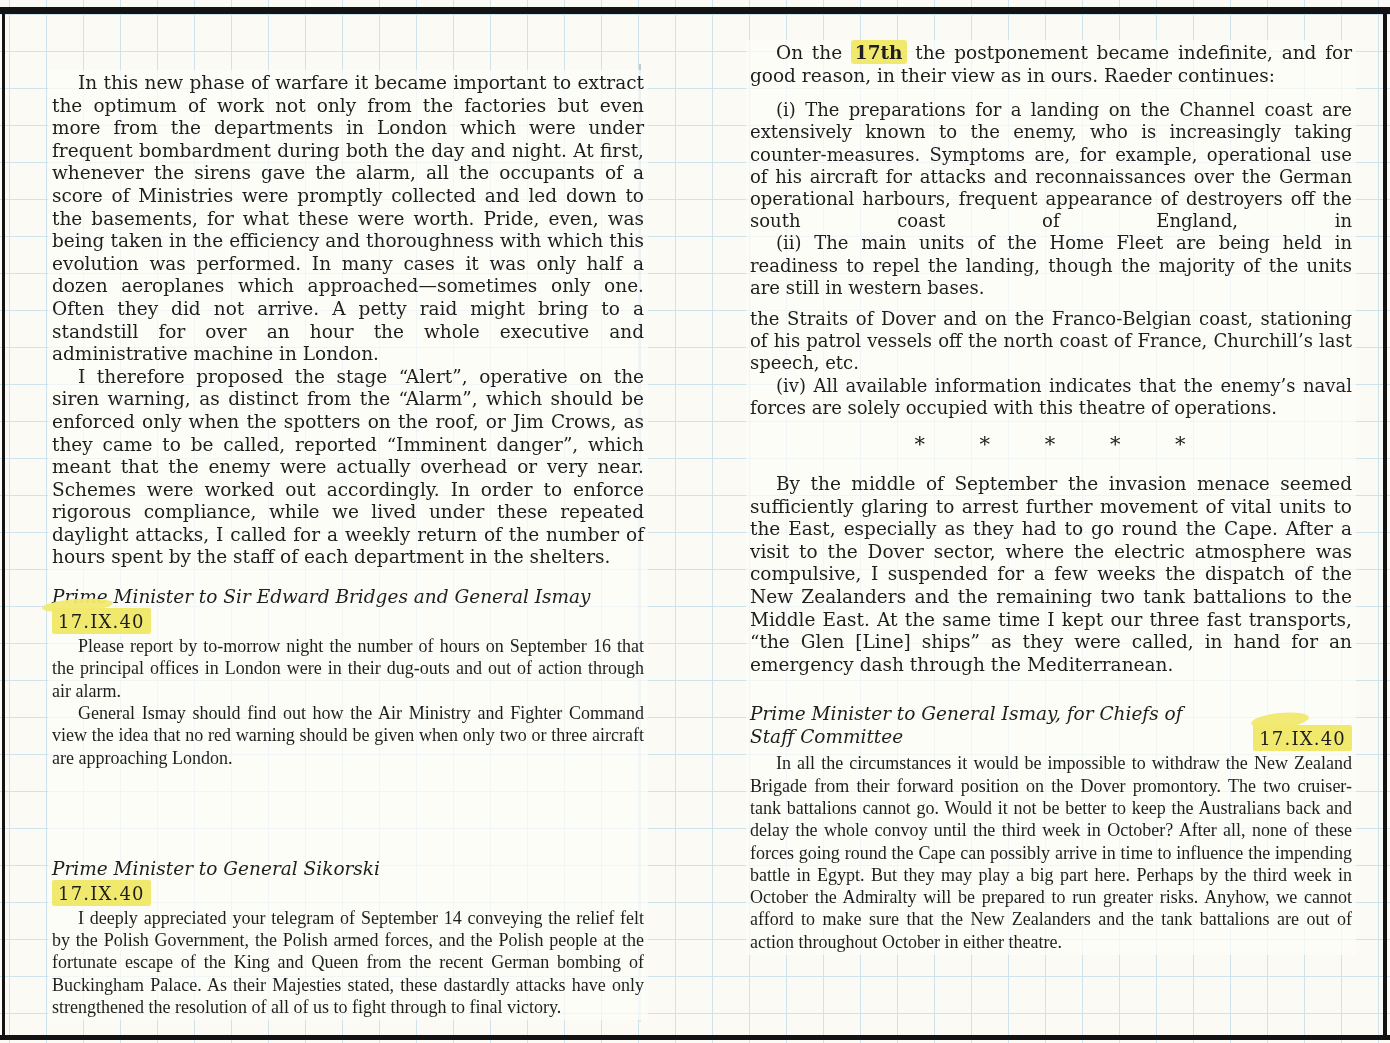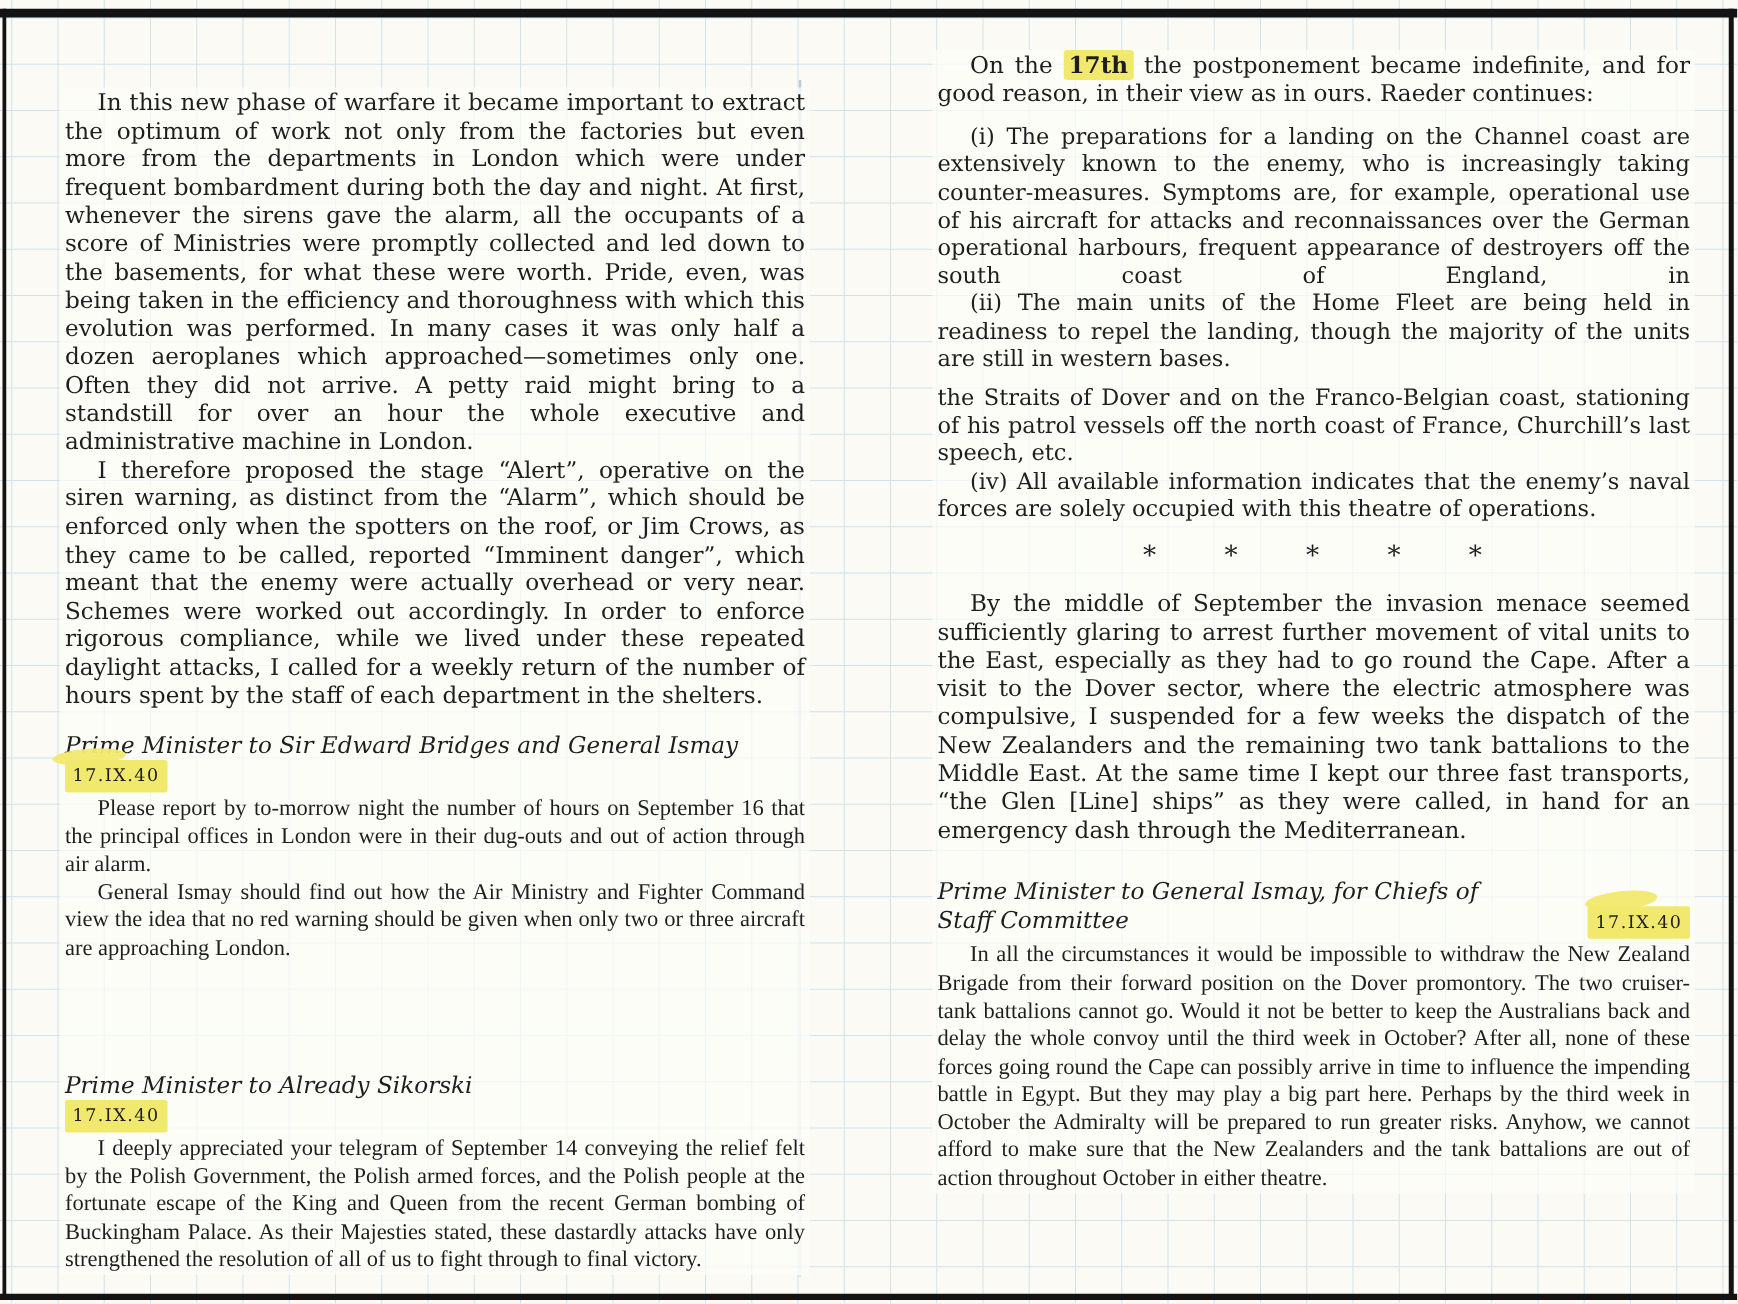--- a/index.html
+++ b/index.html
@@ -40,21 +40,21 @@
   .force-justify { text-align-last:justify; }
   .stars { margin-top:13px; text-align:center; font-size:21px; letter-spacing:2px; word-spacing:44px; }
   .after-stars { margin-top:17px; }
   .minute-header {
     display:flex; justify-content:space-between; align-items:baseline;
     font-style:italic; font-size:18.5px; line-height:23px; margin-top:16px; margin-bottom:1px;flex-direction:column;
   }
   .mh-2 { margin-top:88px; }
   .mh-right { display:block; margin-top:26px; }
   .mh-line2 { display:flex; justify-content:space-between; align-items:flex-start; }
-  .date { font-style:normal; font-size:14px; letter-spacing:1.2px; }
+  .date { font-style:normal; font-size:18px; letter-spacing:1.2px; }
   .hl {
     background:var(--highlight, #f1e96d);
     padding:2px 4px 1px;
     border-radius:3px;
     font-weight:bold;
   }
   .hl-date {
     background:var(--highlight, #f1e96d);
     padding:2px 6px 1px; position:relative; border-radius:2px;
   }
@@ -81,21 +81,21 @@
     <p class="body indent">I therefore proposed the stage “Alert”, operative on the siren warning, as distinct from the “Alarm”, which should be enforced only when the spotters on the roof, or Jim Crows, as they came to be called, reported “Imminent danger”, which meant that the enemy were actually overhead or very near.  Schemes were worked out accordingly.  In order to enforce rigorous compliance, while we lived under these repeated daylight attacks, I called for a weekly return of the number of hours spent by the staff of each department in the shelters.</p>
 
     <div class="minute-header">
       <span class="mh-title">Prime Minister to Sir Edward Bridges and General Ismay</span>
       <span class="date hl-date blob">17.IX.40</span>
     </div>
     <p class="minute indent">Please report by to-morrow night the number of hours on September 16 that the principal offices in London were in their dug-outs and out of action through air alarm.</p>
     <p class="minute indent">General Ismay should find out how the Air Ministry and Fighter Command view the idea that no red warning should be given when only two or three aircraft are approaching London.</p>
 
     <div class="minute-header mh-2">
-      <span class="mh-title">Prime Minister to Already Sikorski</span>
+      <span class="mh-title">Prime Minister to General Sikorski</span>
       <span class="date hl-date">17.IX.40</span>
     </div>
     <p class="minute indent">I deeply appreciated your telegram of September 14 conveying the relief felt by the Polish Government, the Polish armed forces, and the Polish people at the fortunate escape of the King and Queen from the recent German bombing of Buckingham Palace.  As their Majesties stated, these dastardly attacks have only strengthened the resolution of all of us to fight through to final victory.</p>
   </div>
 
   <div class="col col-right">
     <p class="body indent">
       <span>On the </span><span class="hl">17th</span><span> the postponement became indefinite, and for good reason, in their view as in ours.  Raeder continues:</span>
     </p>
 

